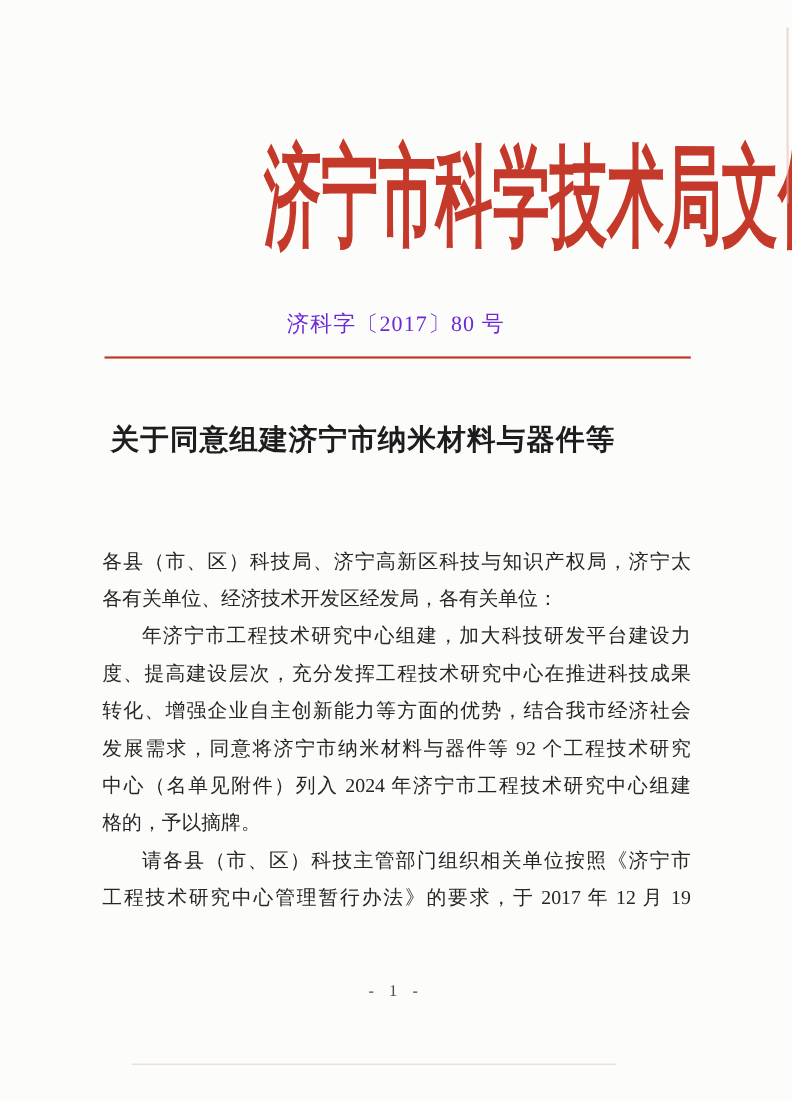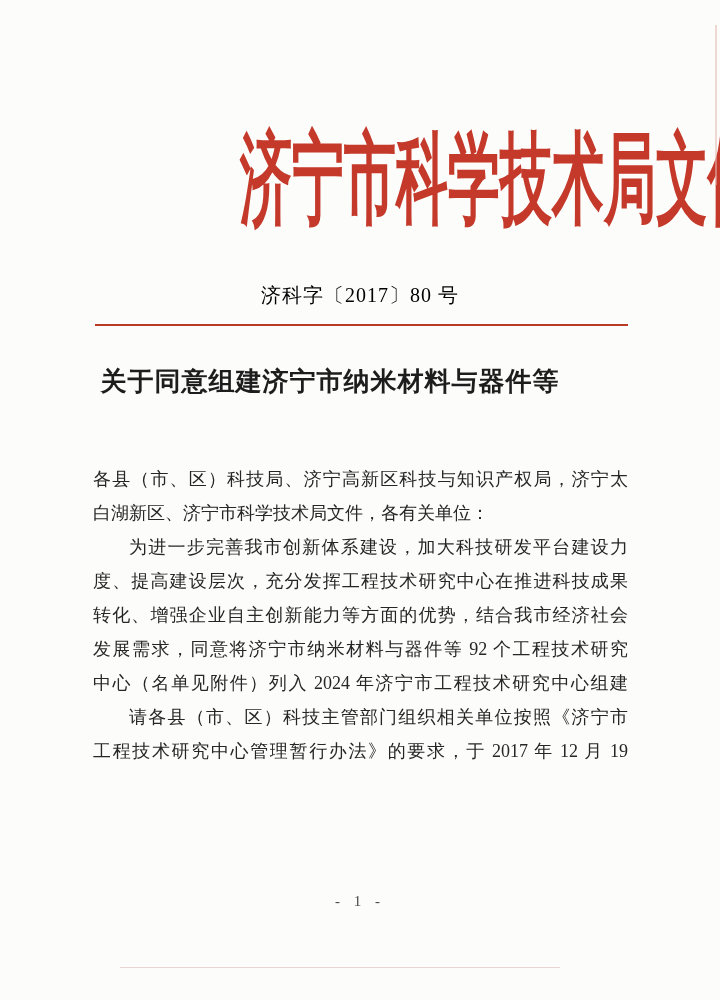--- a/index.html
+++ b/index.html
@@ -26,44 +26,44 @@
     transform: scaleX(0.52);
     transform-origin: center top;
     letter-spacing: 0px;
   }
 
   
   .doc-number {
     position: absolute; top: 282px; left: 0; width: 720px;
     text-align: center;
     font-size: 20px; line-height: 26px;
-    color: #000000;
+    color: #6d28d9;
     letter-spacing: 1px;
   }
 
   
   .red-rule {
     position: absolute; top: 324px; left: 95px; width: 533px; height: 2px;
     background: #bb3a26;
   }
 
   
   .doc-title {
-    position: absolute; top: 360px; left: 0; width: 660px;
+    position: absolute; top: 378px; left: 0; width: 660px;
     text-align: center;
     font-family: "Liberation Sans", "DejaVu Sans", sans-serif;
     font-weight: 700;
     font-size: 26px; line-height: 43px;
     color: #1d1d1d;
     letter-spacing: 1px;
   }
 
   
   .body-block {
-    position: absolute; top: 462px; left: 93px; width: 535px;
+    position: absolute; top: 493px; left: 93px; width: 535px;
     font-size: 18px;
     color: #262626;
   }
   .bline {
     height: 34px; line-height: 34px;
     overflow: hidden;
     text-align: justify;
     text-align-last: justify;
   }
   .bline.last { text-align-last: left; }
@@ -101,27 +101,28 @@
 
   <div class="red-rule"></div>
 
   <div class="doc-title">
     <div>关于同意组建济宁市纳米材料与器件等</div>
   </div>
 
   <div class="body-block">
 
     <div class="bline">各县（市、区）科技局、济宁高新区科技与知识产权局，济宁太</div>
-    <div class="bline last">白湖新区、济宁市科学技术局文件，各有关单位：</div>
+    <div class="bline last">各有关单位、经济技术开发区经发局，各有关单位：</div>
 
-    <div class="bline indent">为进一步完善我市创新体系建设，加大科技研发平台建设力</div>
+    <div class="bline indent">年济宁市工程技术研究中心组建，加大科技研发平台建设力</div>
     <div class="bline">度、提高建设层次，充分发挥工程技术研究中心在推进科技成果</div>
     <div class="bline">转化、增强企业自主创新能力等方面的优势，结合我市经济社会</div>
     <div class="bline">发展需求，同意将济宁市纳米材料与器件等 92 个工程技术研究</div>
     <div class="bline">中心（名单见附件）列入 2024 年济宁市工程技术研究中心组建</div>
+    <div class="bline last">格的，予以摘牌。</div>
 
     <div class="bline indent">请各县（市、区）科技主管部门组织相关单位按照《济宁市</div>
     <div class="bline">工程技术研究中心管理暂行办法》的要求，于 2017 年 12 月 19</div>
   </div>
 
   <div class="page-footer">- 1 -</div>
 
   <div class="artifact-right"></div>
   <div class="artifact-bottom"></div>
 

